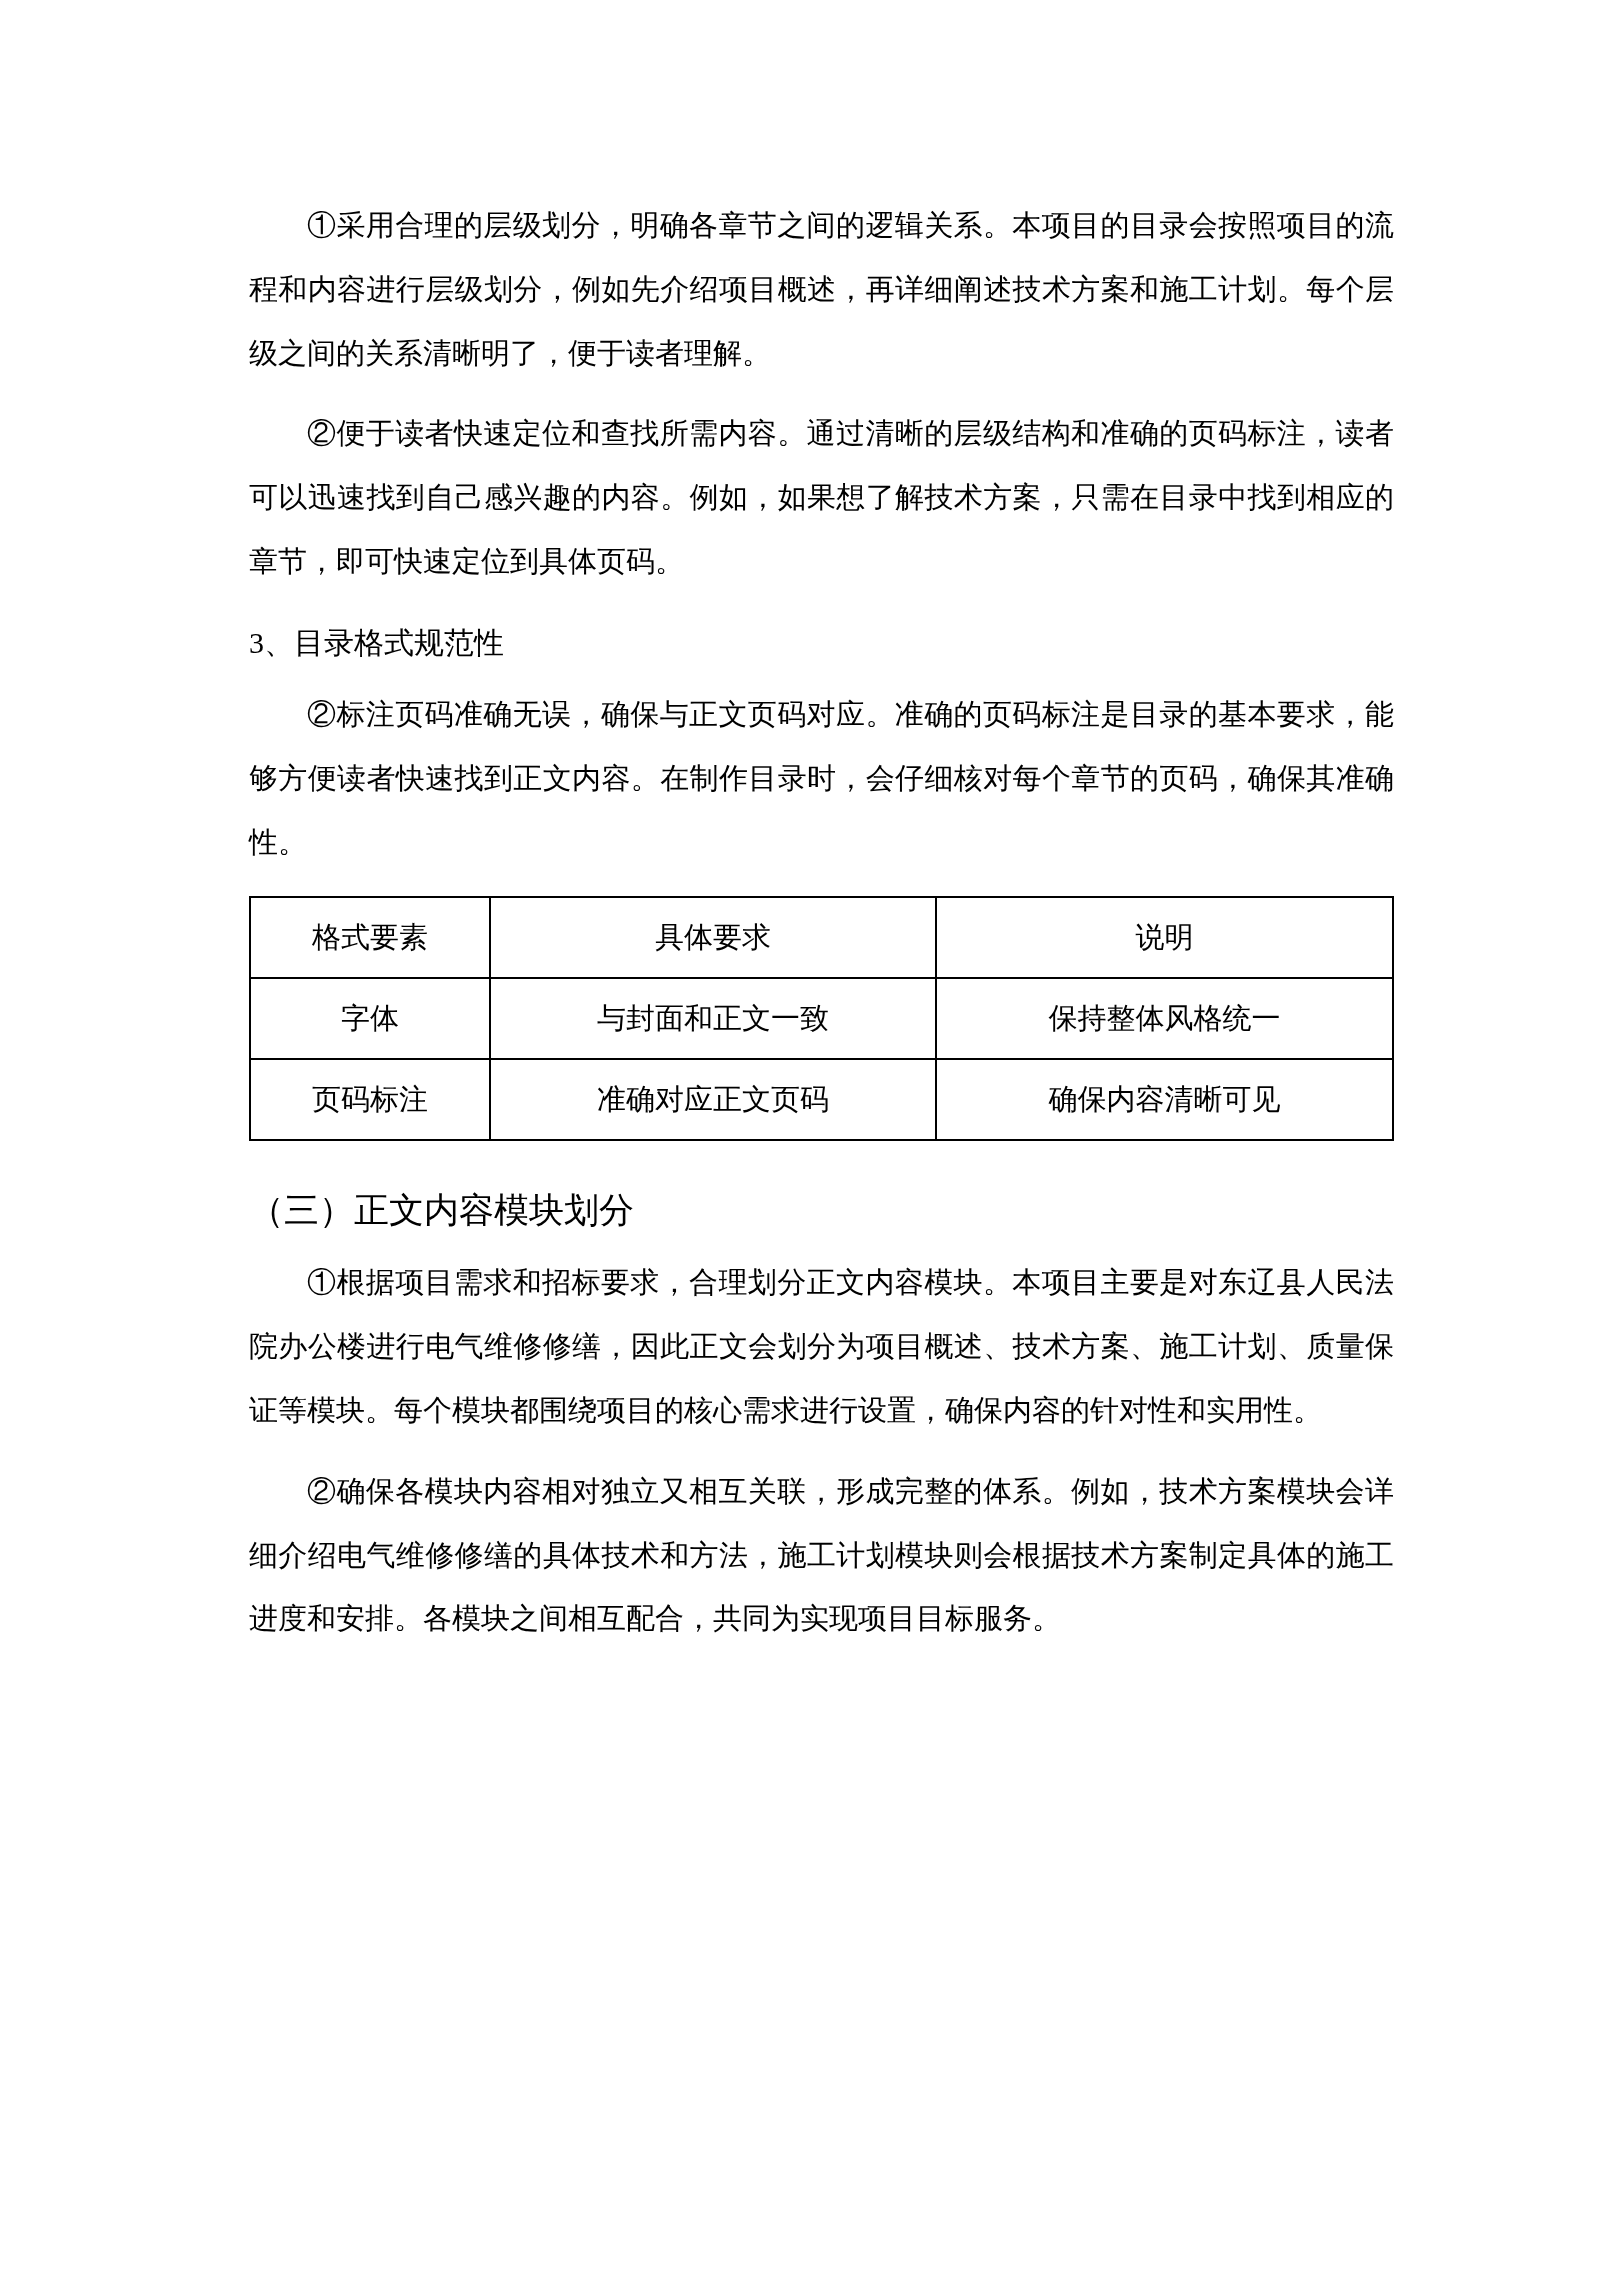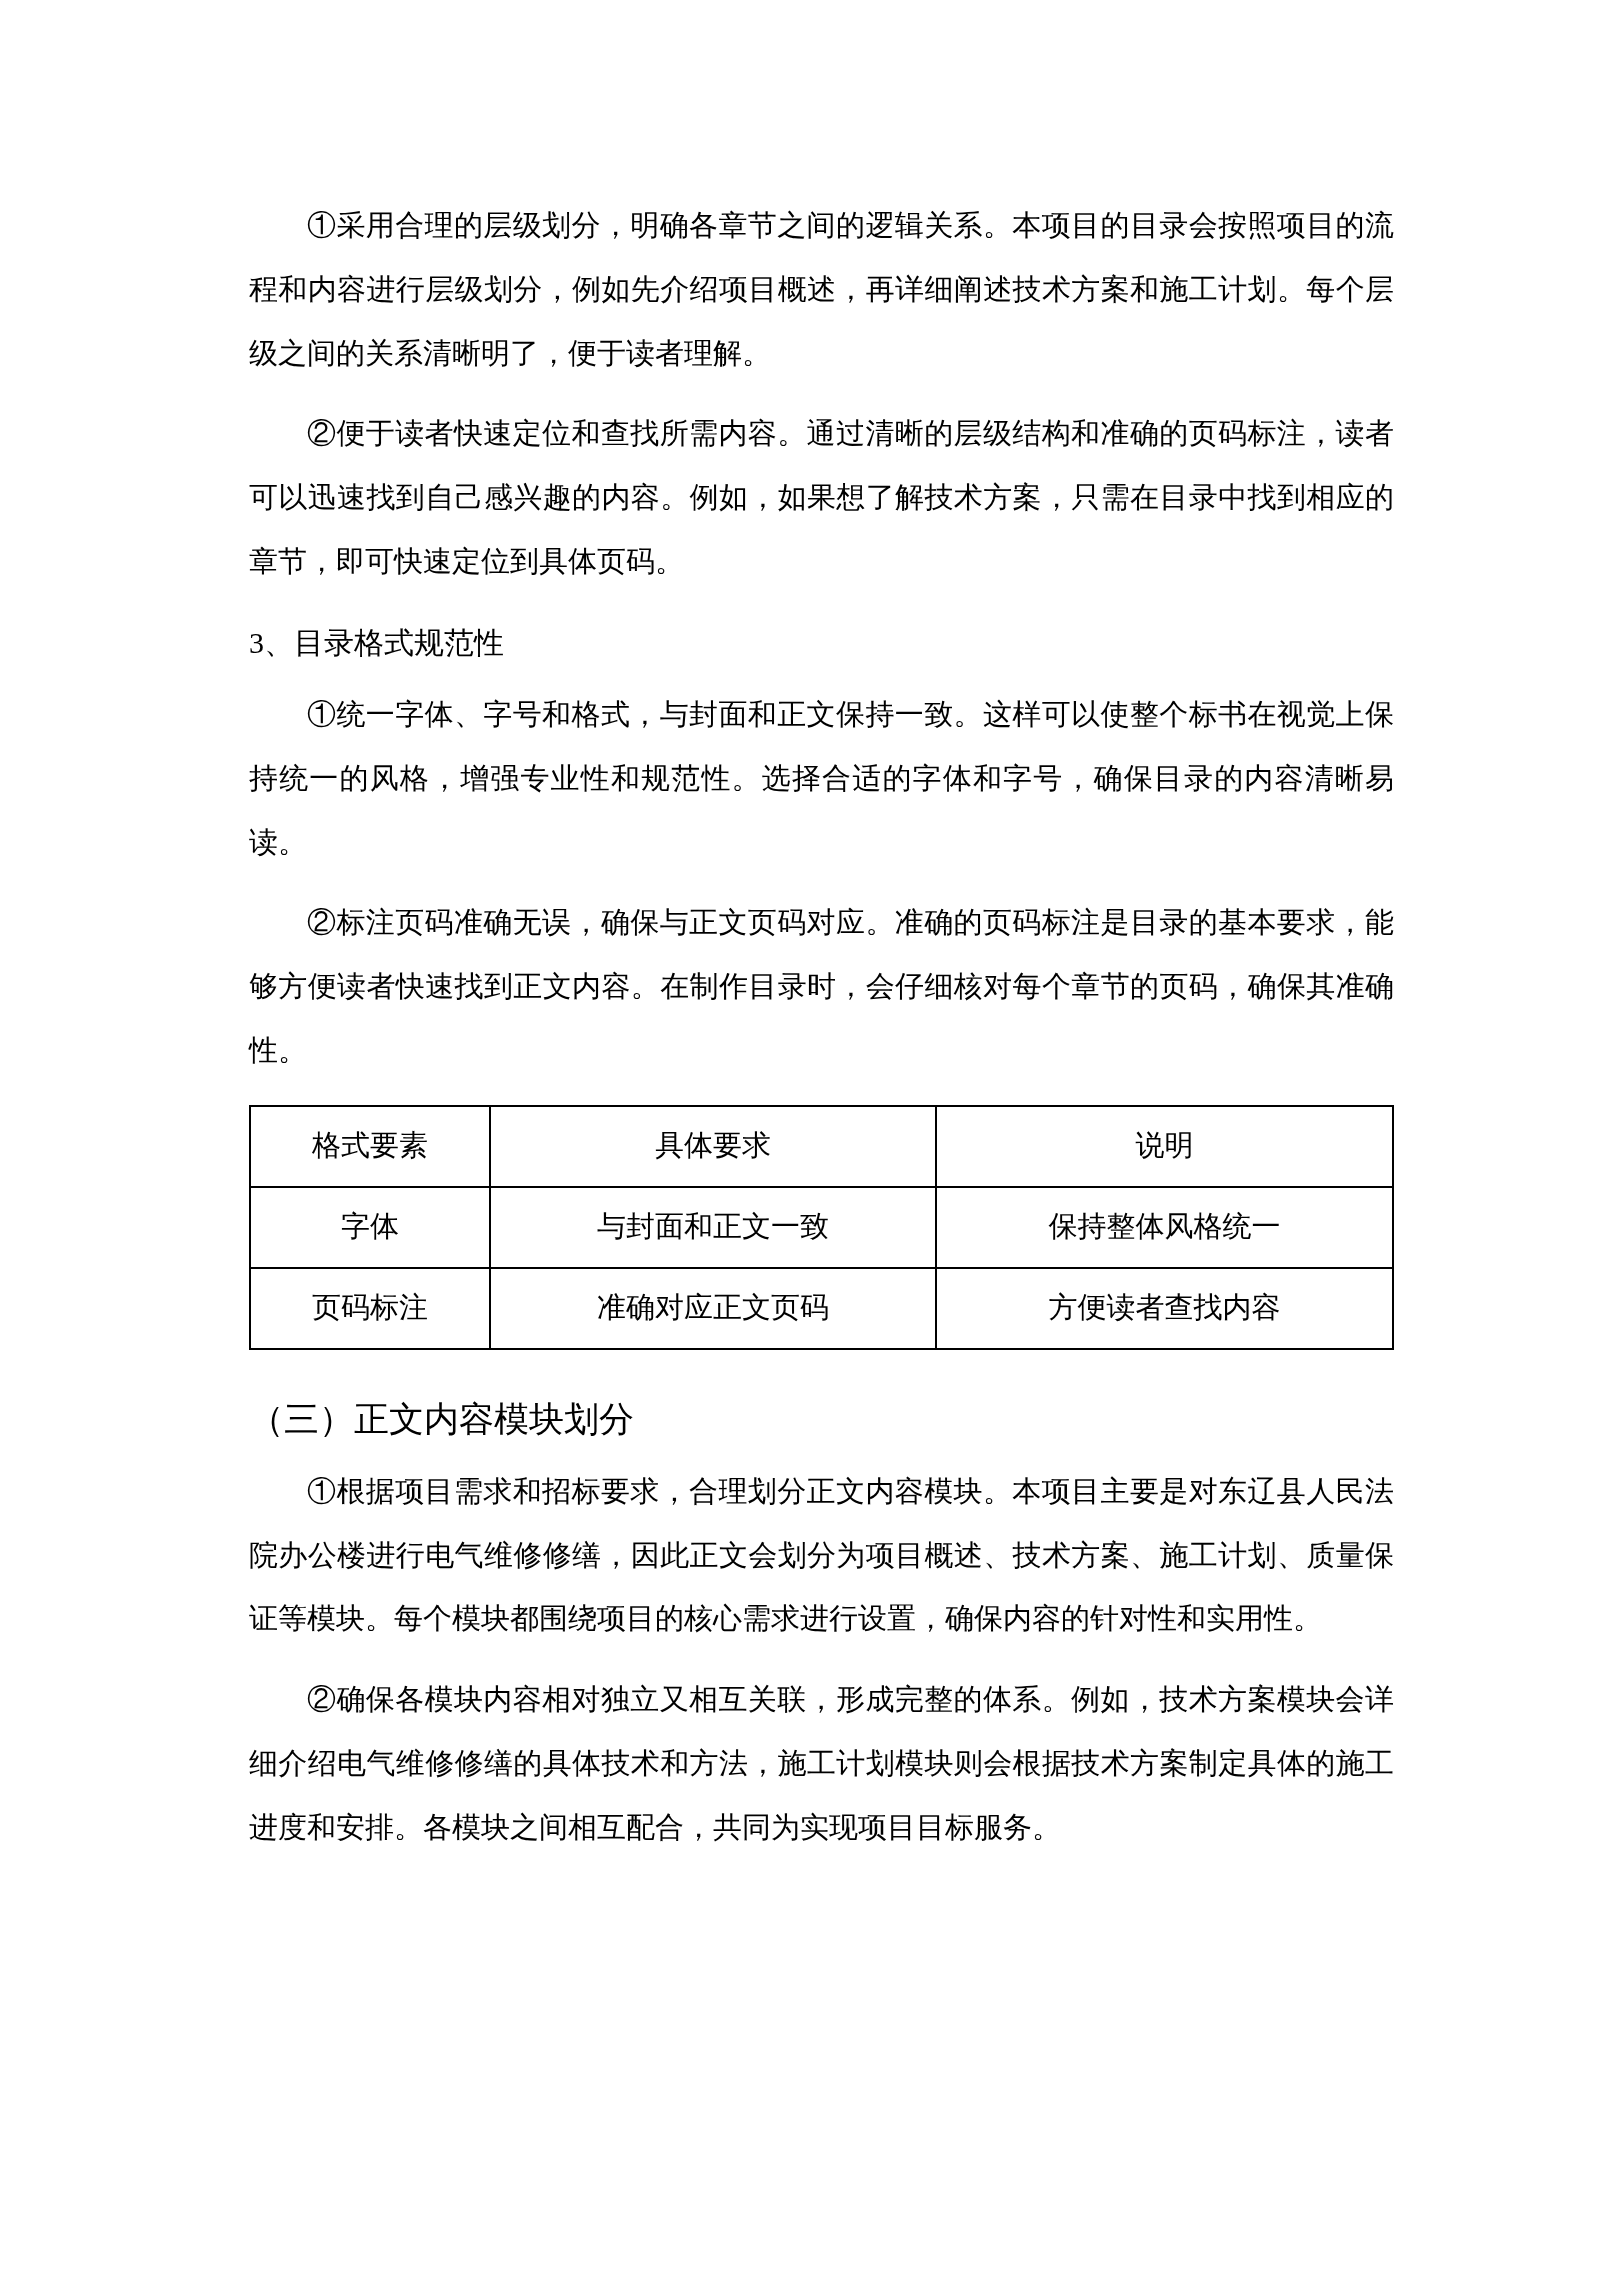--- a/index.html
+++ b/index.html
@@ -59,42 +59,41 @@
 <body>
 
 <div class="page">
 
   <p class="para">①采用合理的层级划分，明确各章节之间的逻辑关系。本项目的目录会按照项目的流程和内容进行层级划分，例如先介绍项目概述，再详细阐述技术方案和施工计划。每个层级之间的关系清晰明了，便于读者理解。</p>
 
   <p class="para">②便于读者快速定位和查找所需内容。通过清晰的层级结构和准确的页码标注，读者可以迅速找到自己感兴趣的内容。例如，如果想了解技术方案，只需在目录中找到相应的章节，即可快速定位到具体页码。</p>
 
   <div class="num-heading">3、目录格式规范性</div>
 
-  <p class="para">①统一字体、字号和格式，与封面和正文保持一致。这样可以使整个标书在视觉上保持统一的风格，增强专业性和规范性。选择合适的字体和字号，确保目录的内容清晰易读。</p>
 
   <p class="para">②标注页码准确无误，确保与正文页码对应。准确的页码标注是目录的基本要求，能够方便读者快速找到正文内容。在制作目录时，会仔细核对每个章节的页码，确保其准确性。</p>
 
   <table class="fmt-table">
     <thead>
       <tr>
         <th class="col-1">格式要素</th>
         <th class="col-2">具体要求</th>
         <th class="col-3">说明</th>
       </tr>
     </thead>
     <tbody>
       <tr>
         <td>字体</td>
         <td>与封面和正文一致</td>
         <td>保持整体风格统一</td>
       </tr>
       <tr>
         <td>页码标注</td>
         <td>准确对应正文页码</td>
-        <td>方便读者查找内容</td>
+        <td>确保内容清晰可见</td>
       </tr>
     </tbody>
   </table>
 
   <div class="section-heading">（三）正文内容模块划分</div>
 
 
   <p class="para">①根据项目需求和招标要求，合理划分正文内容模块。本项目主要是对东辽县人民法院办公楼进行电气维修修缮，因此正文会划分为项目概述、技术方案、施工计划、质量保证等模块。每个模块都围绕项目的核心需求进行设置，确保内容的针对性和实用性。</p>
 
   <p class="para">②确保各模块内容相对独立又相互关联，形成完整的体系。例如，技术方案模块会详细介绍电气维修修缮的具体技术和方法，施工计划模块则会根据技术方案制定具体的施工进度和安排。各模块之间相互配合，共同为实现项目目标服务。</p>

